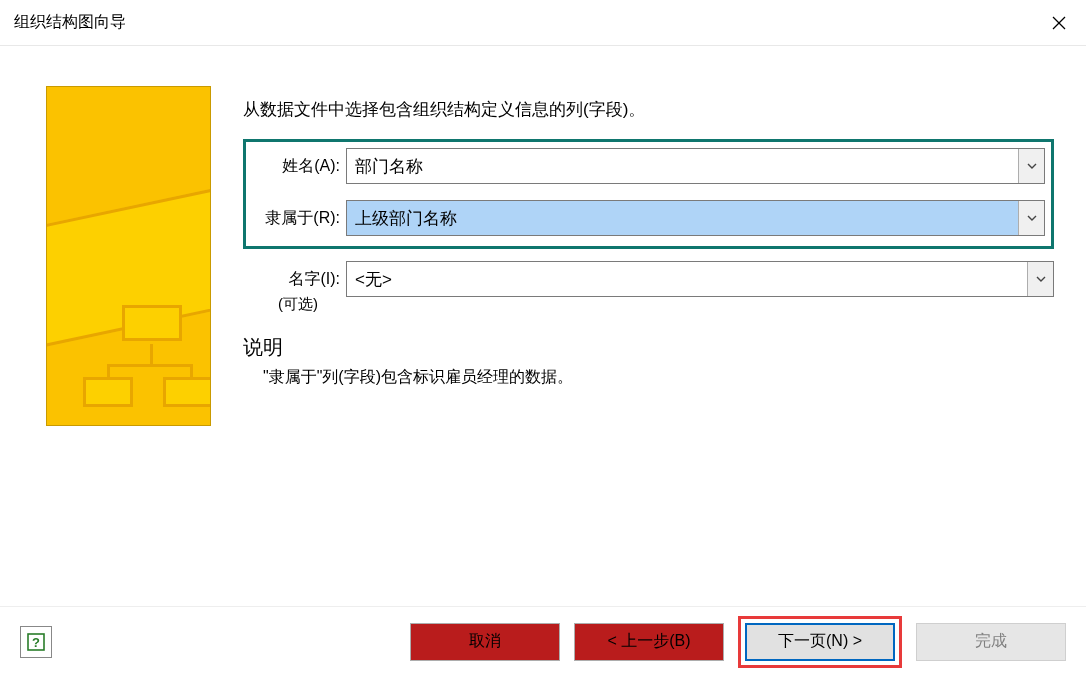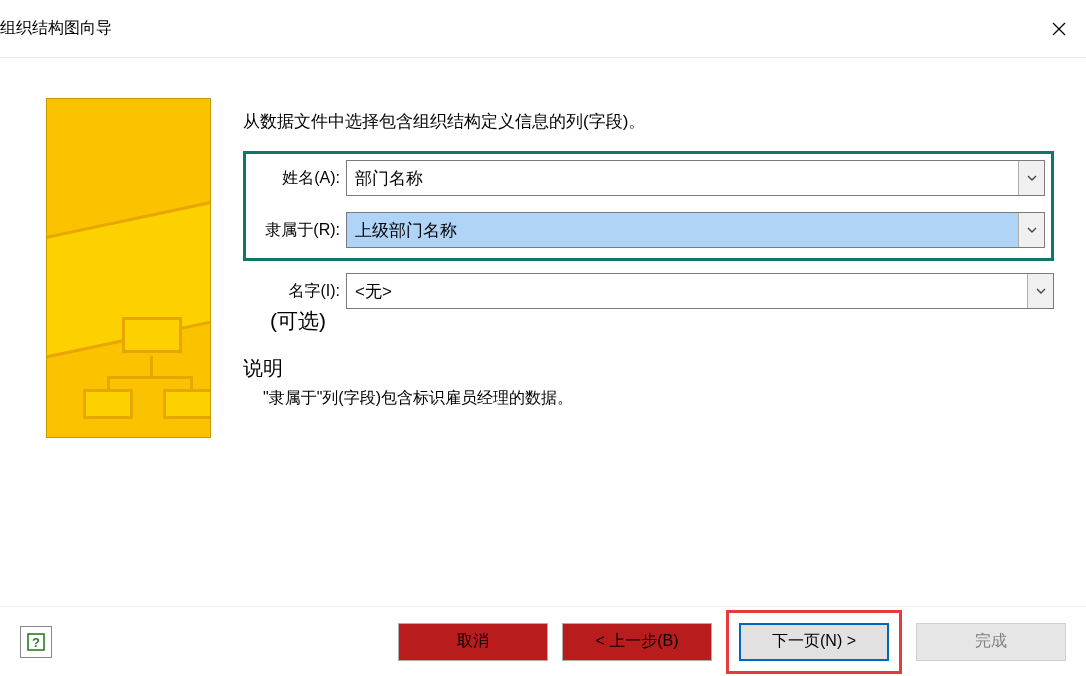--- a/index.html
+++ b/index.html
@@ -6,24 +6,25 @@
   html, body {
     margin: 0; padding: 0;
     width: 1086px; height: 676px;
     font-family: "Microsoft YaHei", "Segoe UI", sans-serif;
     font-size: 15px;
     background: #ffffff;
     color: #000;
     overflow: hidden;
   }
   .titlebar {
-    height: 58px;
+    height: 46px;
     display: flex;
     align-items: center;
     justify-content: space-between;
+    padding-left: 14px;
     border-bottom: 1px solid #e8e8e8;
   }
   .titlebar .title {
     font-size: 16px;
   }
   .close-btn {
     width: 54px; height: 46px;
     display: flex; align-items: center; justify-content: center;
     cursor: default;
   }
@@ -106,21 +107,21 @@
   .label {
     width: 96px;
     text-align: right;
     padding-right: 6px;
     font-size: 16px;
     flex-shrink: 0;
   }
   .sublabel {
     width: 96px;
     text-align: center;
-    font-size: 21px;
+    font-size: 15px;
     color: #000;
     margin-top: -2px;
     margin-bottom: 20px;
     margin-left: 7px;
   }
   .combo {
     flex: 1;
     height: 36px;
     display: flex;
     align-items: stretch;
@@ -188,21 +189,21 @@
     background: #e1e1e1;
   }
   .btn.disabled {
     color: #808080;
     background: #e6e6e6;
     border: 1px solid #cfcfcf;
     justify-content: center;
   }
   .red-wrap {
     border: 3px solid #e83a3a;
-    padding: 10px;
+    padding: 4px;
     display: inline-flex;
     align-items: center;
   }
 </style>
 </head>
 <body>
 
 <div class="titlebar">
   <span class="title">组织结构图向导</span>
   <div class="close-btn">

